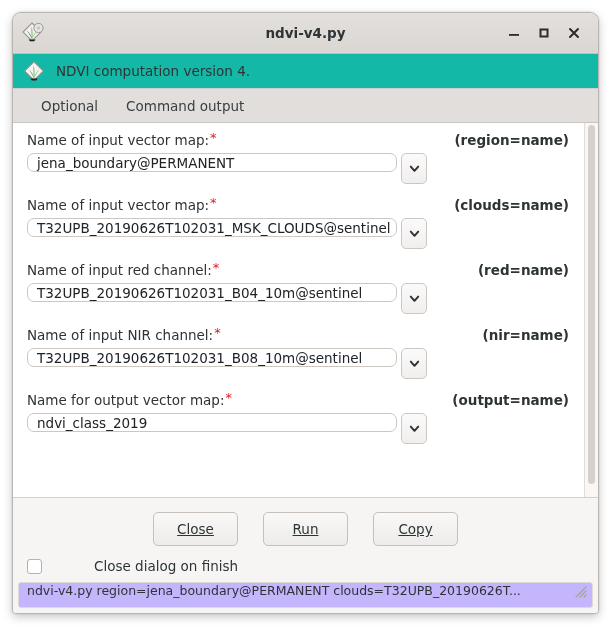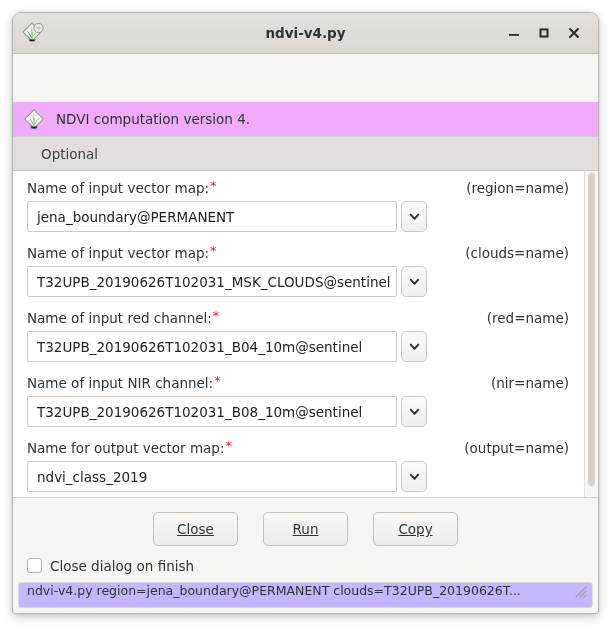--- a/index.html
+++ b/index.html
@@ -77,27 +77,26 @@
     font-size: 14px;
     line-height: 1;
     border-radius: 15px;
     cursor: pointer;
   }
   .win-btn svg { display:block; }
 
   
   .descbar {
     flex: 0 0 35px;
-    background: #f0abfc;
+    background: #14b8a6;
     border-bottom: 1px solid #d2cecb;
     display: flex;
     align-items: center;
     padding-left: 9px;
     box-sizing: border-box;
-    margin-top: 48px;
   }
   .desc-icon {
     width: 24px;
     height: 24px;
     display: flex;
     align-items: center;
     justify-content: center;
     flex: 0 0 24px;
   }
   .desc-text {
@@ -182,32 +181,33 @@
     font-size: 13px;
     margin-left: 1px;
     position: relative;
     top: -3px;
   }
   .field-key {
     margin-left: auto;
     color: #2e3436;
     font-size: 13.5px;
     padding-right: 1px;
+    font-weight: bold;
   }
   .combo {
     display: flex;
     align-items: stretch;
     width: 400px;
   }
   .combo-input {
     flex: 1 1 auto;
-    height: 31px;
+    height: 19px;
     box-sizing: border-box;
     border: 1px solid #cdc7c2;
-    border-radius: 2px;
+    border-radius: 7px;
     background: #ffffff;
     display: flex;
     align-items: center;
     padding: 0 9px;
     font-size: 13.5px;
     color: #202325;
     overflow: hidden;
     white-space: nowrap;
   }
   .combo-arrow {
@@ -246,22 +246,23 @@
     font-size: 13.5px;
     color: #2e3436;
     display: flex;
     align-items: center;
     justify-content: center;
     cursor: pointer;
     text-decoration: underline;
   }
   .check-row {
     display: flex;
-    align-items: flex-start;
+    align-items: flex-end;
     padding: 2px 0 8px 14px;
+    gap: 44px;
   }
   .checkbox {
     width: 15px;
     height: 15px;
     box-sizing: border-box;
     border: 1px solid #b6b0ab;
     border-radius: 3px;
     background: #ffffff;
     cursor: pointer;
     flex: 0 0 15px;
@@ -339,20 +340,23 @@
         <path d="M8 20.3 L16 20.3 L14.4 22.4 L9.6 22.4 Z" fill="#1f1f1f"></path>
       </svg>
     </div>
     <div class="desc-text">NDVI computation version 4.</div>
   </div>
 
   <div class="tabbar">
     <div class="tab">
       <span>Optional</span>
     </div>
+    <div class="tab">
+      <span>Command output</span>
+    </div>
   </div>
 
   <div class="body-wrap">
     <div class="form">
 
       <div class="field">
         <div class="field-head">
           <span class="field-label">Name of input vector map:</span>
           <span class="req-star">*</span>
           <span class="field-key">(region=name)</span>

